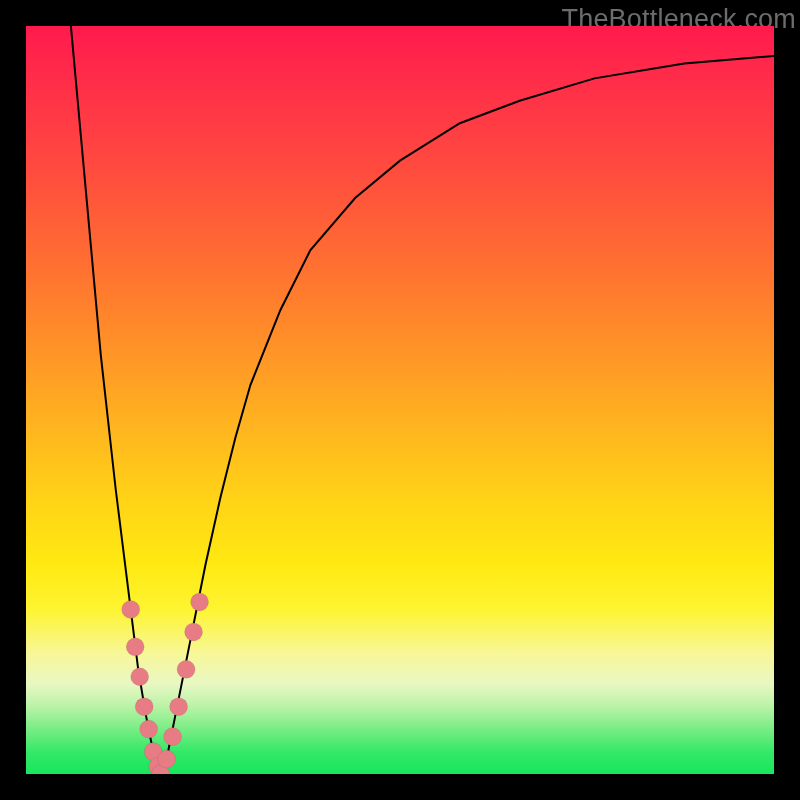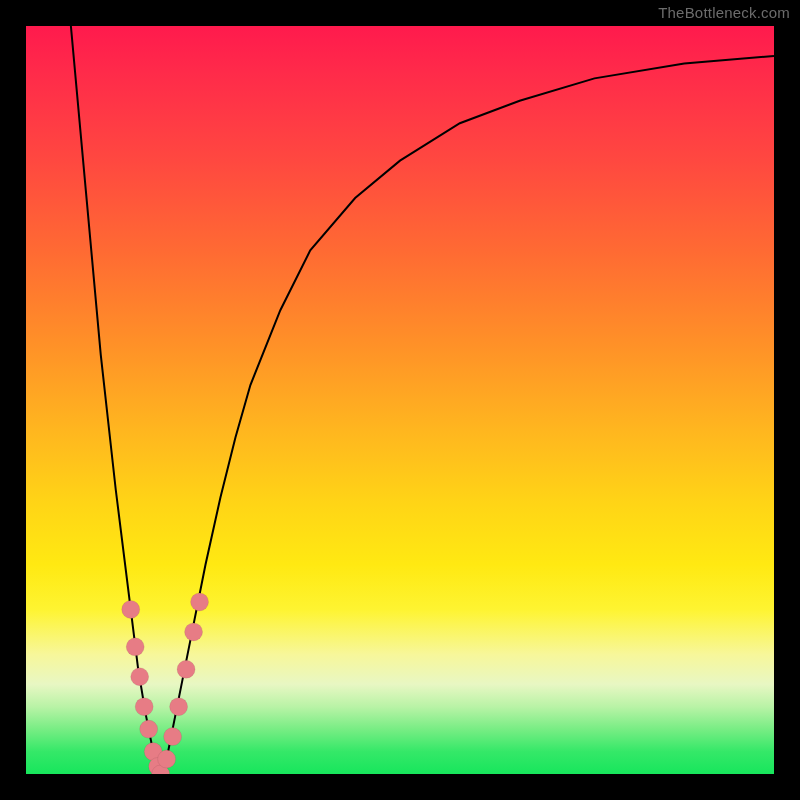--- a/index.html
+++ b/index.html
@@ -44,23 +44,23 @@
   .svg-layer {
     position: absolute;
     left: 0;
     top: 0;
     width: 748px;
     height: 748px;
   }
   .watermark {
     position: absolute;
     top: 4px;
-    right: 10px;
+    right: 4px;
     color: #6c6c6c;
-    font-size: 15px;
+    font-size: 27px;
     letter-spacing: 0.2px;
     font-weight: 400;
     user-select: none;
   }
   .curve {
     fill: none;
     stroke: #000;
     stroke-width: 2.0;
   }
   .marker {

